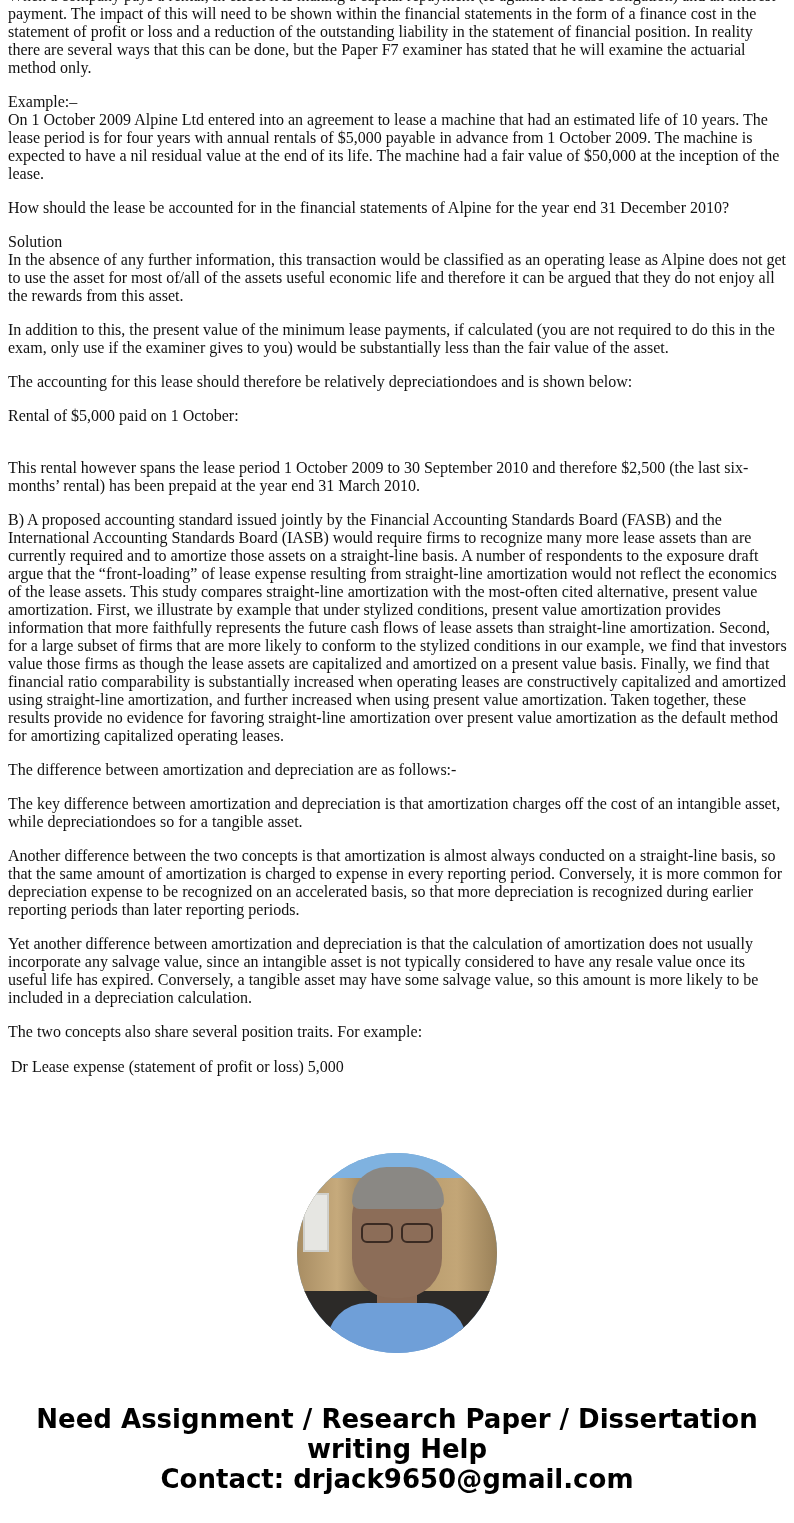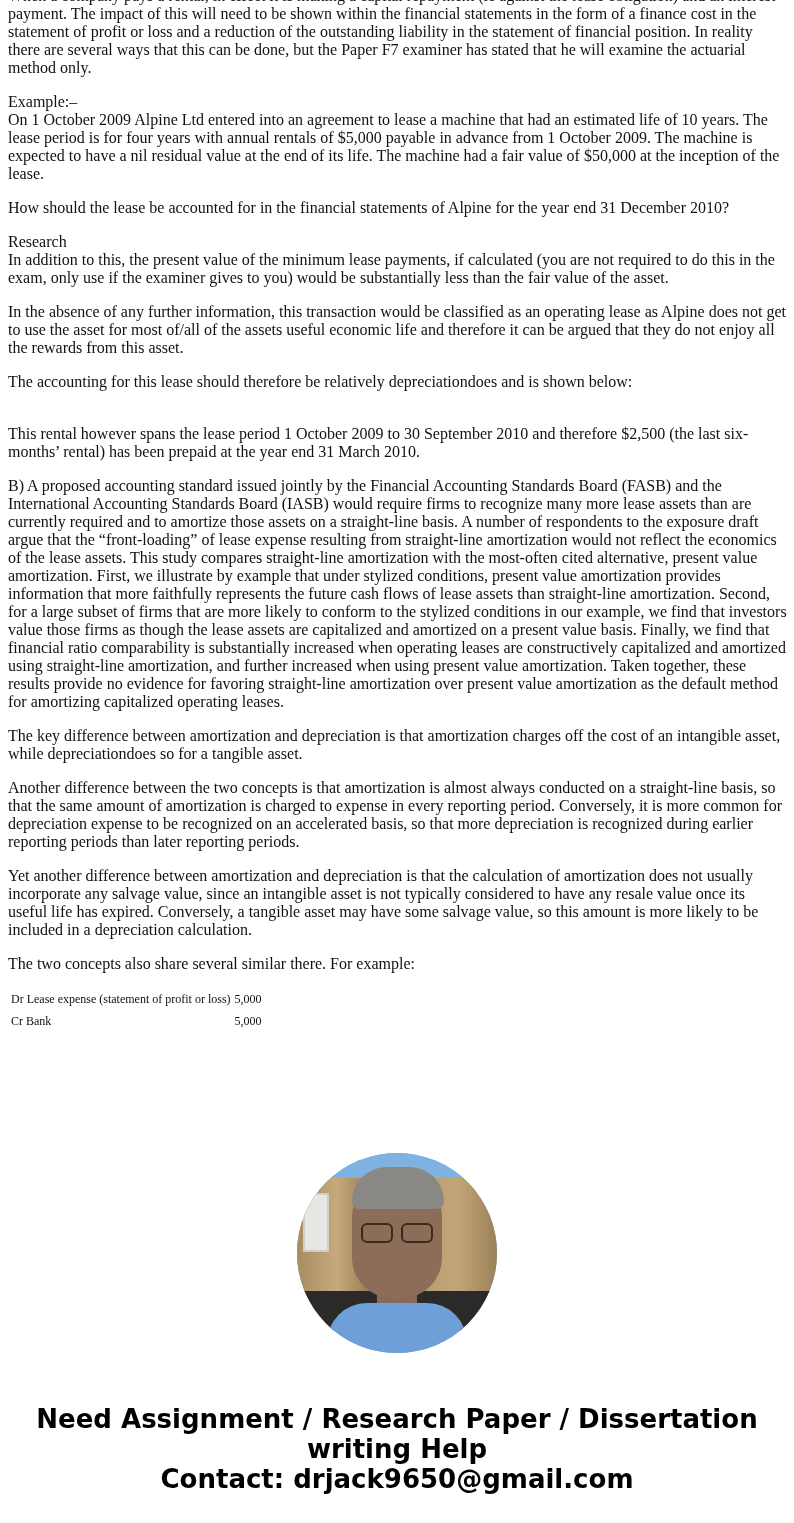--- a/index.html
+++ b/index.html
@@ -19,21 +19,21 @@
       top: -13px;
       width: 780px;
     }
     p { margin: 0 0 16px 0; }
     .bold { font-weight: normal; }
     .spacer-18 { height: 18px; }
     table.journal {
       border-collapse: separate;
       border-spacing: 2px;
       margin-top: -2px;
-      font-size: 12px;
+      font-size: 16px;
       line-height: 18px;
     }
     table.journal td { padding: 1px; vertical-align: top; }
     table.journal td.amt { text-align: right; }
     .avatar-wrap {
       position: absolute;
       left: 297px;
       top: 1153px;
       width: 200px;
       height: 200px;
@@ -88,42 +88,40 @@
 <body>
 
 <div class="content">
 
   <p>When a company pays a rental, in effect it is making a capital repayment (ie against the lease obligation) and an interest payment. The impact of this will need to be shown within the financial statements in the form of a finance cost in the statement of profit or loss and a reduction of the outstanding liability in the statement of financial position. In reality there are several ways that this can be done, but the Paper F7 examiner has stated that he will examine the actuarial method only.</p>
 
   <div class="bold">Example:–</div>
   <p>On 1 October 2009 Alpine Ltd entered into an agreement to lease a machine that had an estimated life of 10 years. The lease period is for four years with annual rentals of $5,000 payable in advance from 1 October 2009. The machine is expected to have a nil residual value at the end of its life. The machine had a fair value of $50,000 at the inception of the lease.</p>
   <p>How should the lease be accounted for in the financial statements of Alpine for the year end 31 December 2010?</p>
 
-  <div class="bold">Research</div>
+  <div class="bold">Solution</div>
+  <p>In the absence of any further information, this transaction would be classified as an operating lease as Alpine does not get to use the asset for most of/all of the assets useful economic life and therefore it can be argued that they do not enjoy all the rewards from this asset.</p>
   <p>In addition to this, the present value of the minimum lease payments, if calculated (you are not required to do this in the exam, only use if the examiner gives to you) would be substantially less than the fair value of the asset.</p>
-  <p>In the absence of any further information, this transaction would be classified as an operating lease as Alpine does not get to use the asset for most of/all of the assets useful economic life and therefore it can be argued that they do not enjoy all the rewards from this asset.</p>
   <p>The accounting for this lease should therefore be relatively depreciationdoes and is shown below:</p>
+  <p>Rental of $5,000 paid on 1 October:</p>
   <div class="spacer-18"></div>
   <p>This rental however spans the lease period 1 October 2009 to 30 September 2010 and therefore $2,500 (the last six-months’ rental) has been prepaid at the year end 31 March 2010.</p>
 
   <p>B) A proposed accounting standard issued jointly by the Financial Accounting Standards Board (FASB) and the International Accounting Standards Board (IASB) would require firms to recognize many more lease assets than are currently required and to amortize those assets on a straight-line basis. A number of respondents to the exposure draft argue that the “front-loading” of lease expense resulting from straight-line amortization would not reflect the economics of the lease assets. This study compares straight-line amortization with the most-often cited alternative, present value amortization. First, we illustrate by example that under stylized conditions, present value amortization provides information that more faithfully represents the future cash flows of lease assets than straight-line amortization. Second, for a large subset of firms that are more likely to conform to the stylized conditions in our example, we find that investors value those firms as though the lease assets are capitalized and amortized on a present value basis. Finally, we find that financial ratio comparability is substantially increased when operating leases are constructively capitalized and amortized using straight-line amortization, and further increased when using present value amortization. Taken together, these results provide no evidence for favoring straight-line amortization over present value amortization as the default method for amortizing capitalized operating leases.</p>
 
+  <p>The difference between amortization and depreciation are as follows:-</p>
   <p>The key difference between amortization and depreciation is that amortization charges off the cost of an intangible asset, while depreciationdoes so for a tangible asset.</p>
   <p>Another difference between the two concepts is that amortization is almost always conducted on a straight-line basis, so that the same amount of amortization is charged to expense in every reporting period. Conversely, it is more common for depreciation expense to be recognized on an accelerated basis, so that more depreciation is recognized during earlier reporting periods than later reporting periods.</p>
   <p>Yet another difference between amortization and depreciation is that the calculation of amortization does not usually incorporate any salvage value, since an intangible asset is not typically considered to have any resale value once its useful life has expired. Conversely, a tangible asset may have some salvage value, so this amount is more likely to be included in a depreciation calculation.</p>
-  <p>The two concepts also share several similar there. For example:</p>
+  <p>The two concepts also share several position traits. For example:</p>
 
   <table class="journal">
     <tbody>
         <tr>
       <td>Dr Lease expense (statement of profit or loss)</td>
-      <td class="amt">5,000</td>
-    </tr>
-    <tr>
-      <td>Cr Bank</td>
       <td class="amt">5,000</td>
     </tr>
   </tbody>
     </table>
 </div>
 
 <div class="avatar-wrap" title="Author photo">
   <div class="avatar-sky"></div>
   <div class="avatar-wall"></div>
   <div class="avatar-window"></div>

